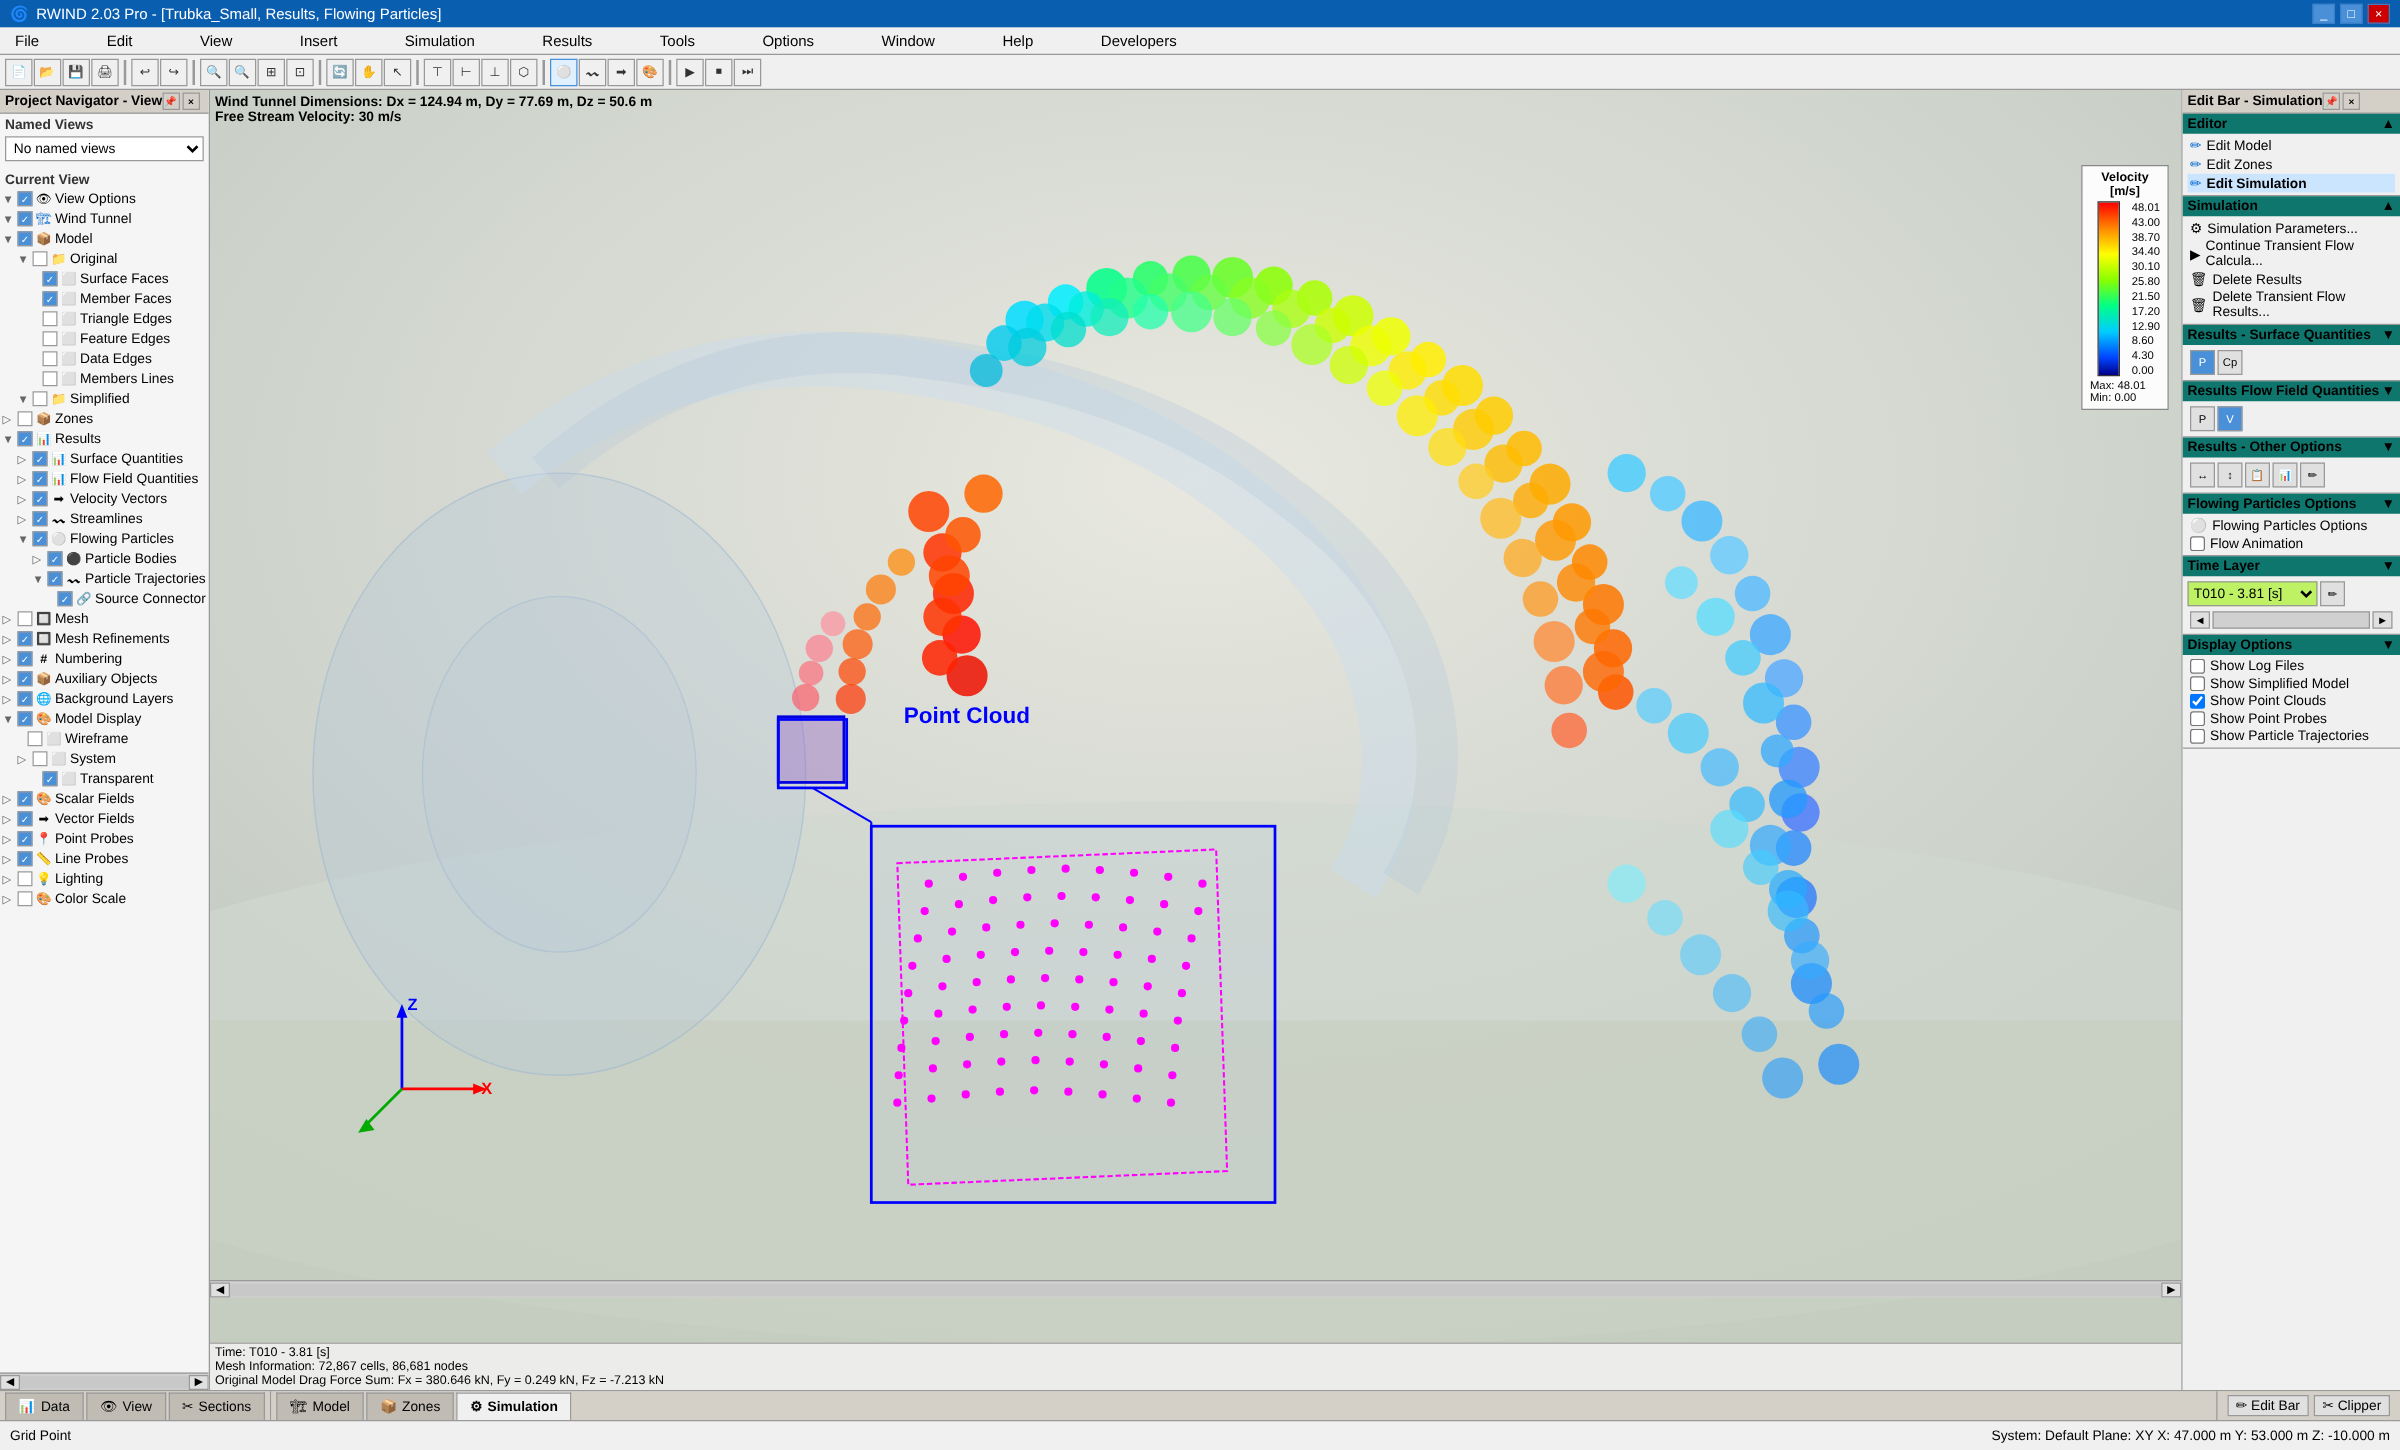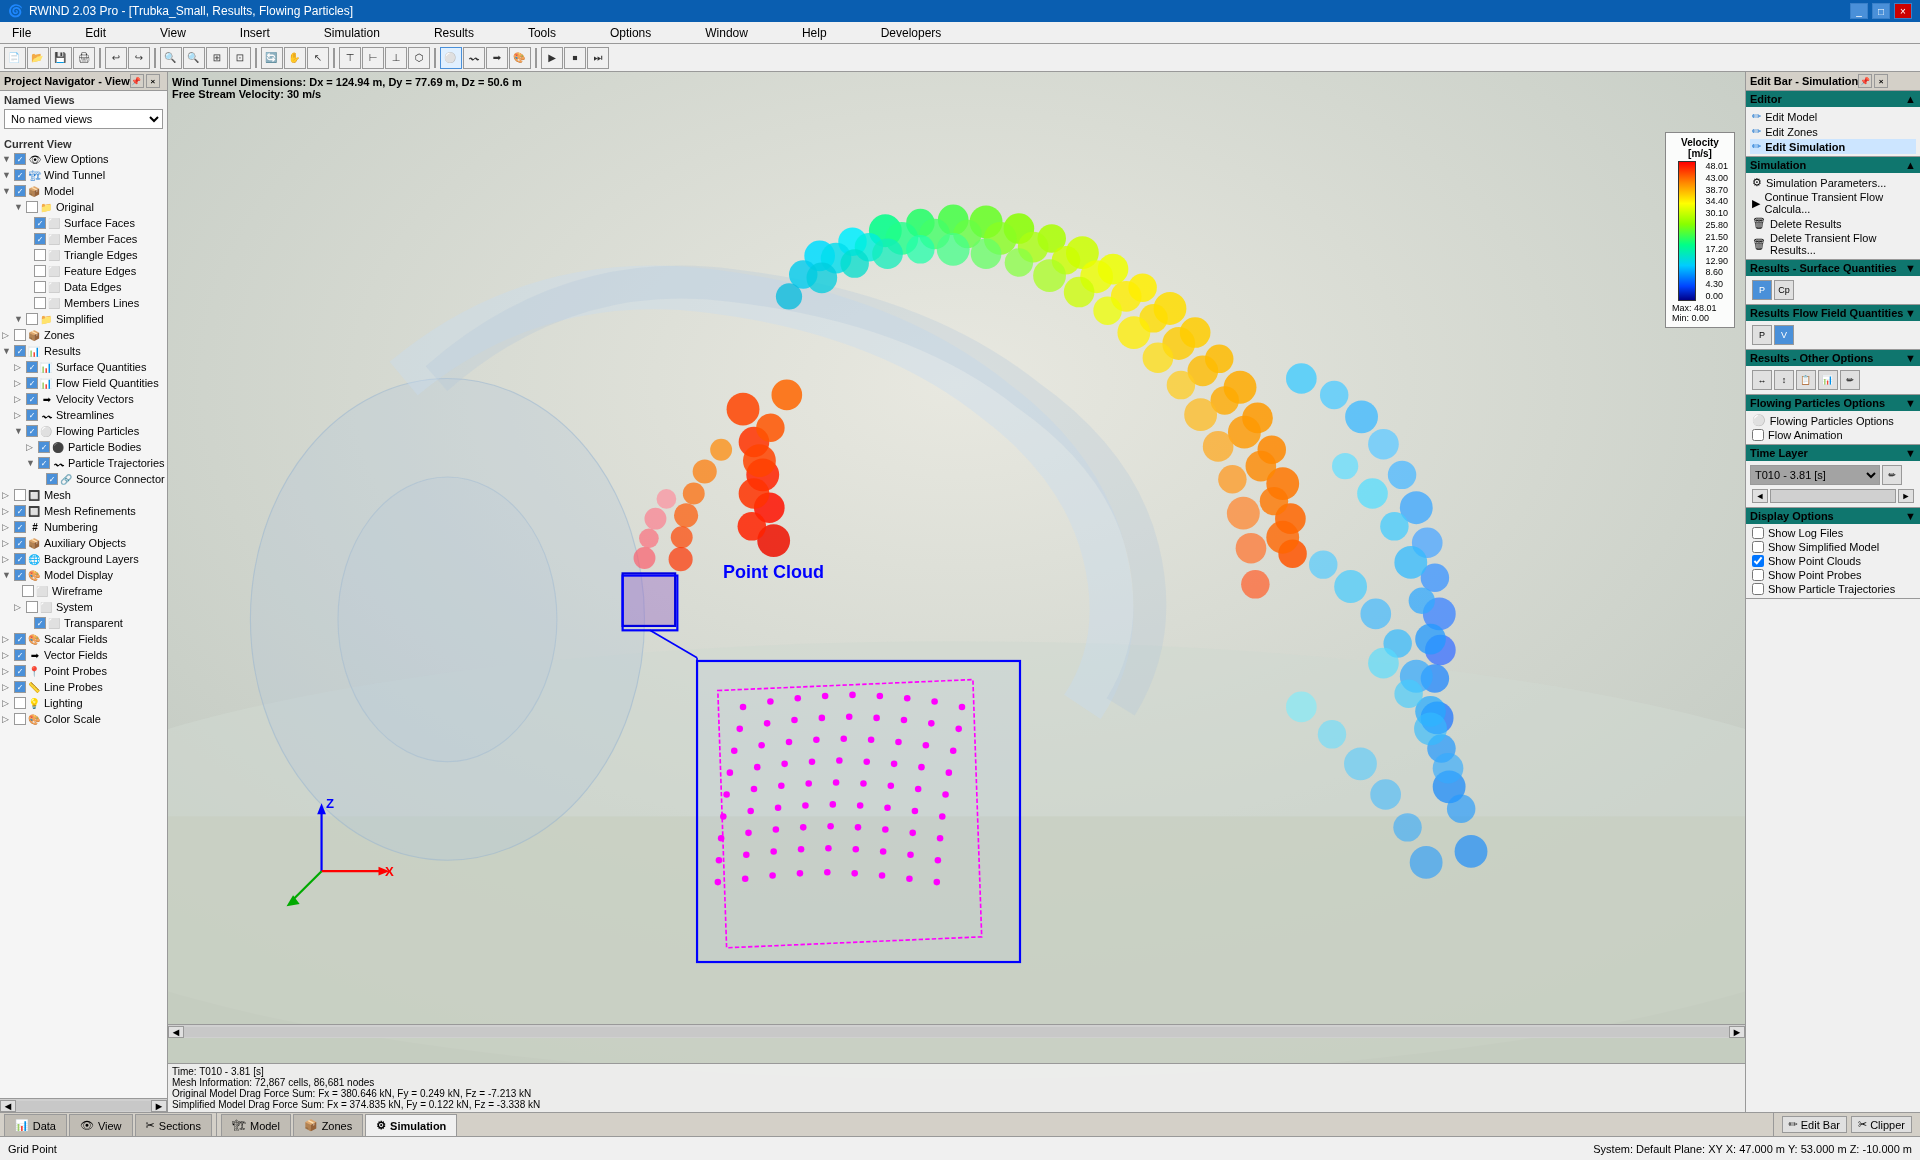--- a/index.html
+++ b/index.html
@@ -56,21 +56,21 @@
     .right-section-content { padding: 2px 4px; }
     .right-btn { display: flex; align-items: center; padding: 1px 2px; font-size: 11px; cursor: pointer; gap: 4px; }
     
     .right-toolbar { display: flex; gap: 2px; padding: 2px; flex-wrap: wrap; }
     .rt-btn { width: 20px; height: 20px; background: #e0e0e0; border: 1px solid #999; cursor: pointer; display: flex; align-items: center; justify-content: center; font-size: 9px; }
     .rt-btn.active { background: #4a90d9; color: white; }
     
     .checkbox-row { display: flex; align-items: center; gap: 4px; padding: 1px 2px; font-size: 11px; }
     .checkbox-row input[type="checkbox"] { width: 12px; height: 12px; }
     
-    .time-layer-select { width: 130px; height: 20px; font-size: 11px; background: #a3a3a3; border: 1px solid #999; }
+    .time-layer-select { width: 104px; height: 20px; font-size: 11px; background: #bef264; border: 1px solid #999; }
     .scroll-row { display: flex; align-items: center; gap: 2px; padding: 2px; }
     .scroll-btn { width: 16px; height: 14px; background: #e0e0e0; border: 1px solid #999; cursor: pointer; font-size: 9px; display: flex; align-items: center; justify-content: center; }
     .scroll-track { flex: 1; height: 14px; background: #d0d0d0; border: 1px solid #999; }
     
     
     .status-bar { height: 24px; background: #f0f0f0; border-top: 1px solid #999; display: flex; align-items: center; padding: 0 8px; font-size: 11px; gap: 20px; }
     .status-right { margin-left: auto; color: #000; }
     .tab { height: 22px; padding: 0 10px; background: #c0bcb4; border: 1px solid #999; border-bottom: none; cursor: pointer; font-size: 11px; display: flex; align-items: center; gap: 4px; }
     .tab.active { background: #f0f0f0; font-weight: bold; }
     .edit-bar-btn { padding: 1px 6px; background: #e0e0e0; border: 1px solid #999; cursor: pointer; font-size: 11px; display: flex; align-items: center; gap: 3px; }
@@ -705,21 +705,20 @@
       </div>
       <div style="font-size:9px; margin-top:2px;">Max: 48.01</div>
       <div style="font-size:9px;">Min: 0.00</div>
     </div>
     
     
     <div class="viewport-bottom">
       <div>Time: T010 - 3.81 [s]</div>
       <div>Mesh Information: 72,867 cells, 86,681 nodes</div>
       <div>Original Model Drag Force Sum: Fx = 380.646 kN, Fy = 0.249 kN, Fz = -7.213 kN</div>
-      <div>Simplified Model Drag Force Sum: Fx = 374.835 kN, Fy = 0.122 kN, Fz = -3.338 kN</div>
     </div>
     
     
     <div style="position:absolute; bottom:74px; left:0; right:0; height:14px; background:#d0d0d0; border-top:1px solid #999; display:flex; align-items:center;">
       <div style="width:16px; height:12px; background:#e0e0e0; border:1px solid #999; display:flex; align-items:center; justify-content:center; cursor:pointer;">◄</div>
       <div style="flex:1; height:10px; background:#c8c8c8;"></div>
       <div style="width:16px; height:12px; background:#e0e0e0; border:1px solid #999; display:flex; align-items:center; justify-content:center; cursor:pointer;">►</div>
     </div>
   </div>
 

